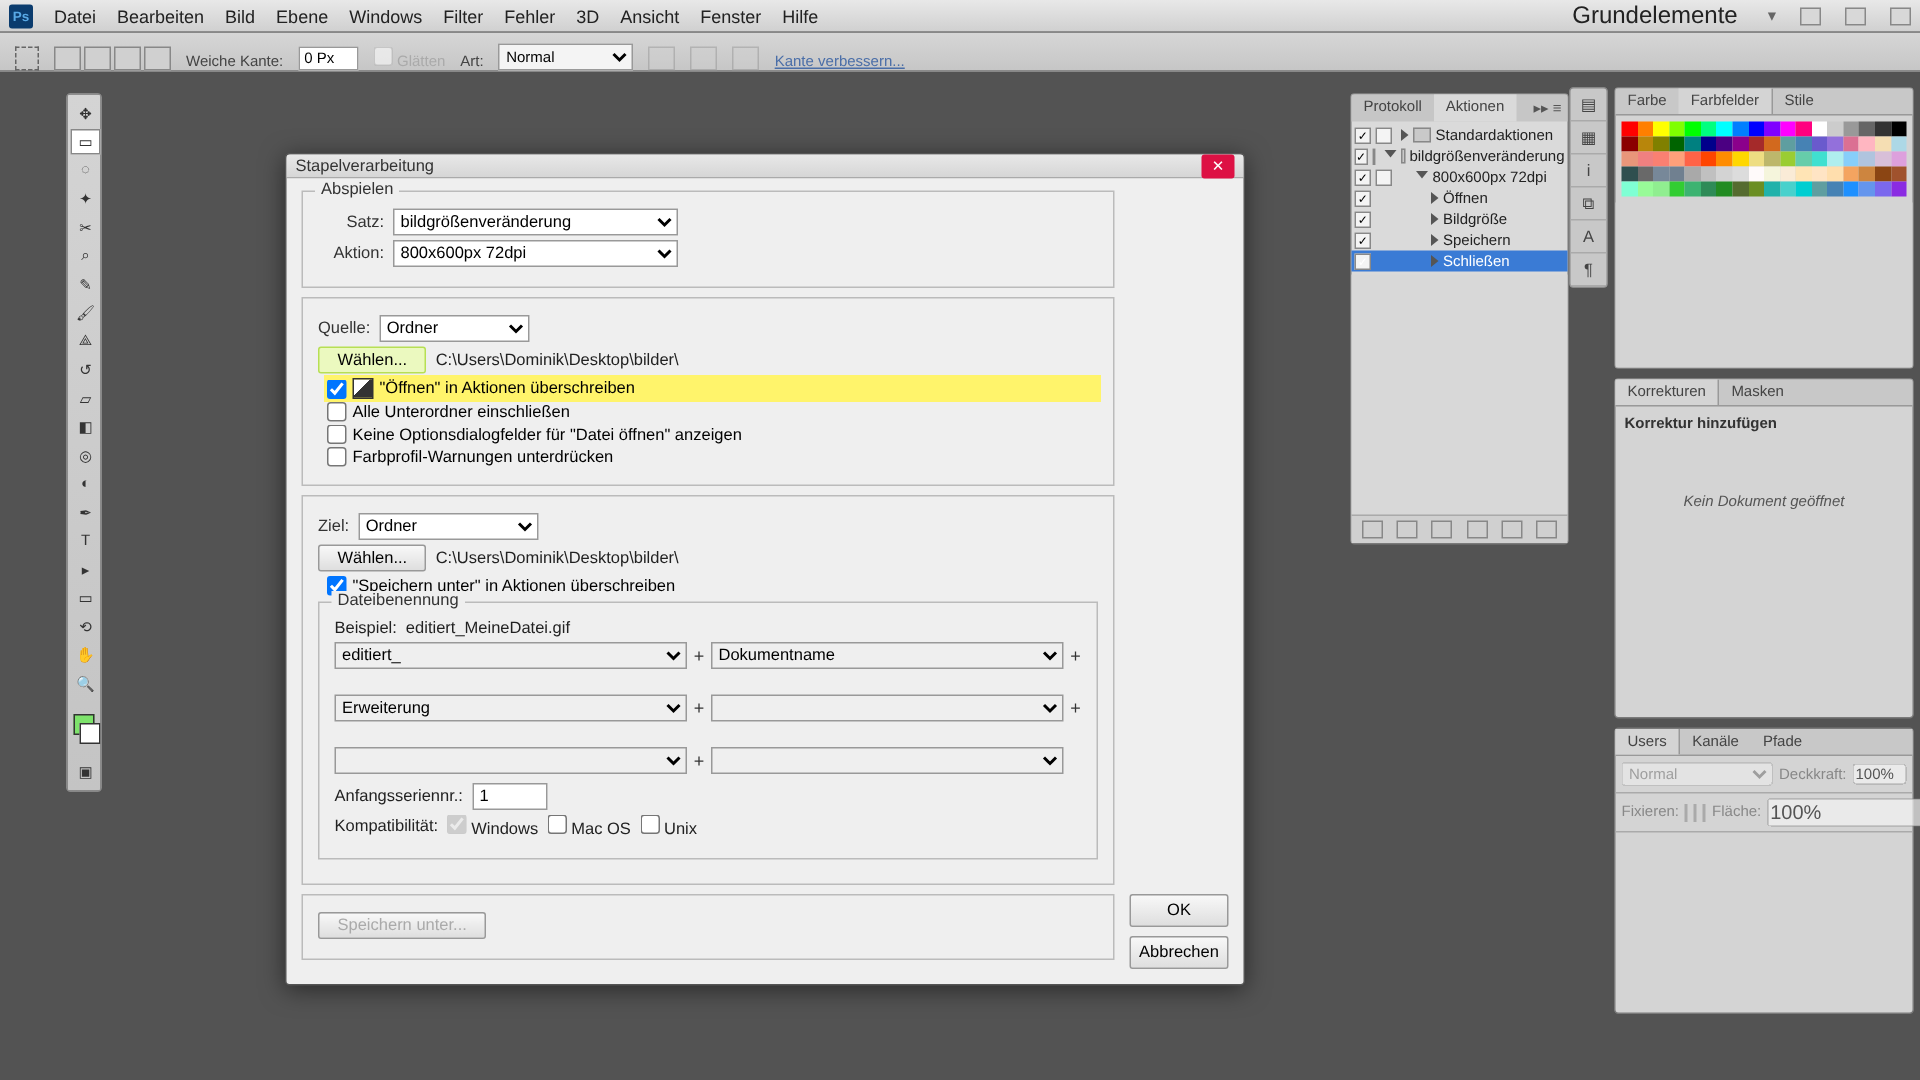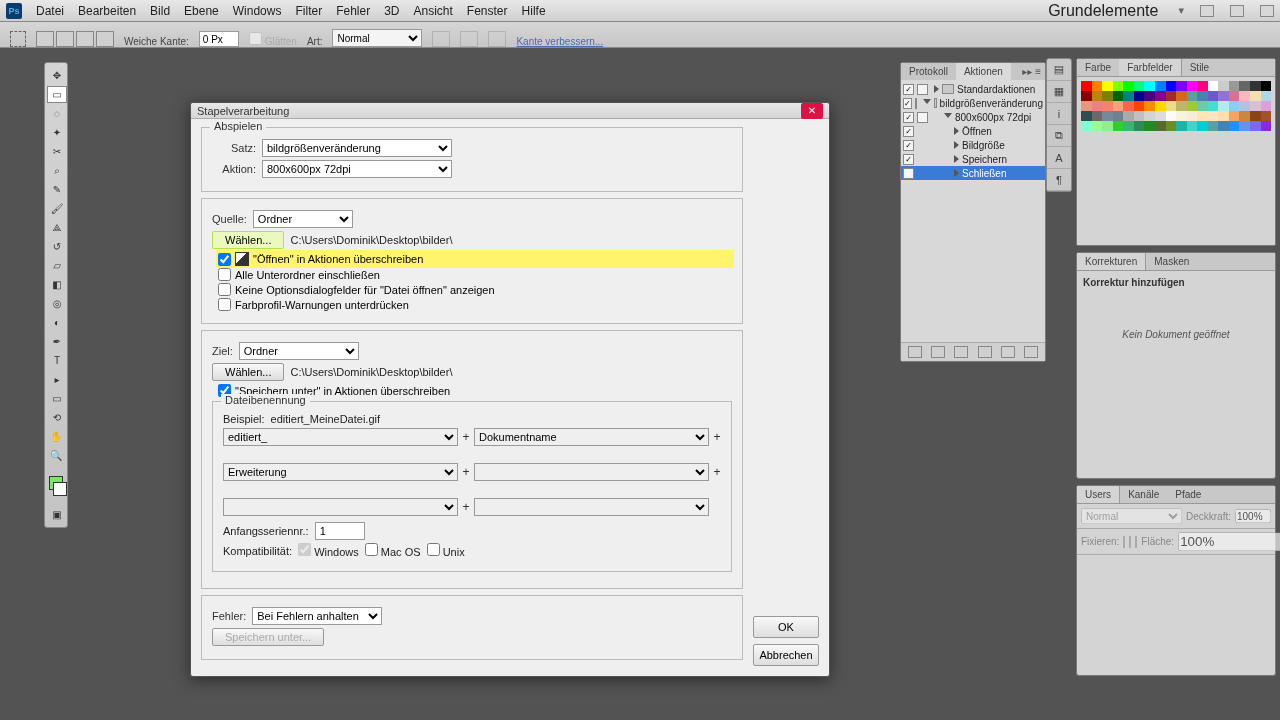--- a/index.html
+++ b/index.html
@@ -492,24 +492,20 @@
               <span>Kompatibilität:</span>
               <label><input type="checkbox" checked="" disabled="" style=""> <span>Windows</span></label>
               <label><input type="checkbox" style=""> <span>Mac OS</span></label>
               <label><input type="checkbox" style=""> <span>Unix</span></label>
             </div>
           </div>
         </div>
 
         <div class="fieldset">
           <div class="frow">
-            <span class="lbl">Fehler:</span>
-            <select style="width:130px"><option>Bei Fehlern anhalten</option></select>
-          </div>
-          <div class="frow">
             <button class="btn-small dis" disabled="">Speichern unter...</button>
           </div>
         </div>
 
       </div>
       <div class="dlg-side">
         <button class="dlg-btn">OK</button>
         <button class="dlg-btn">Abbrechen</button>
       </div>
     </div>

